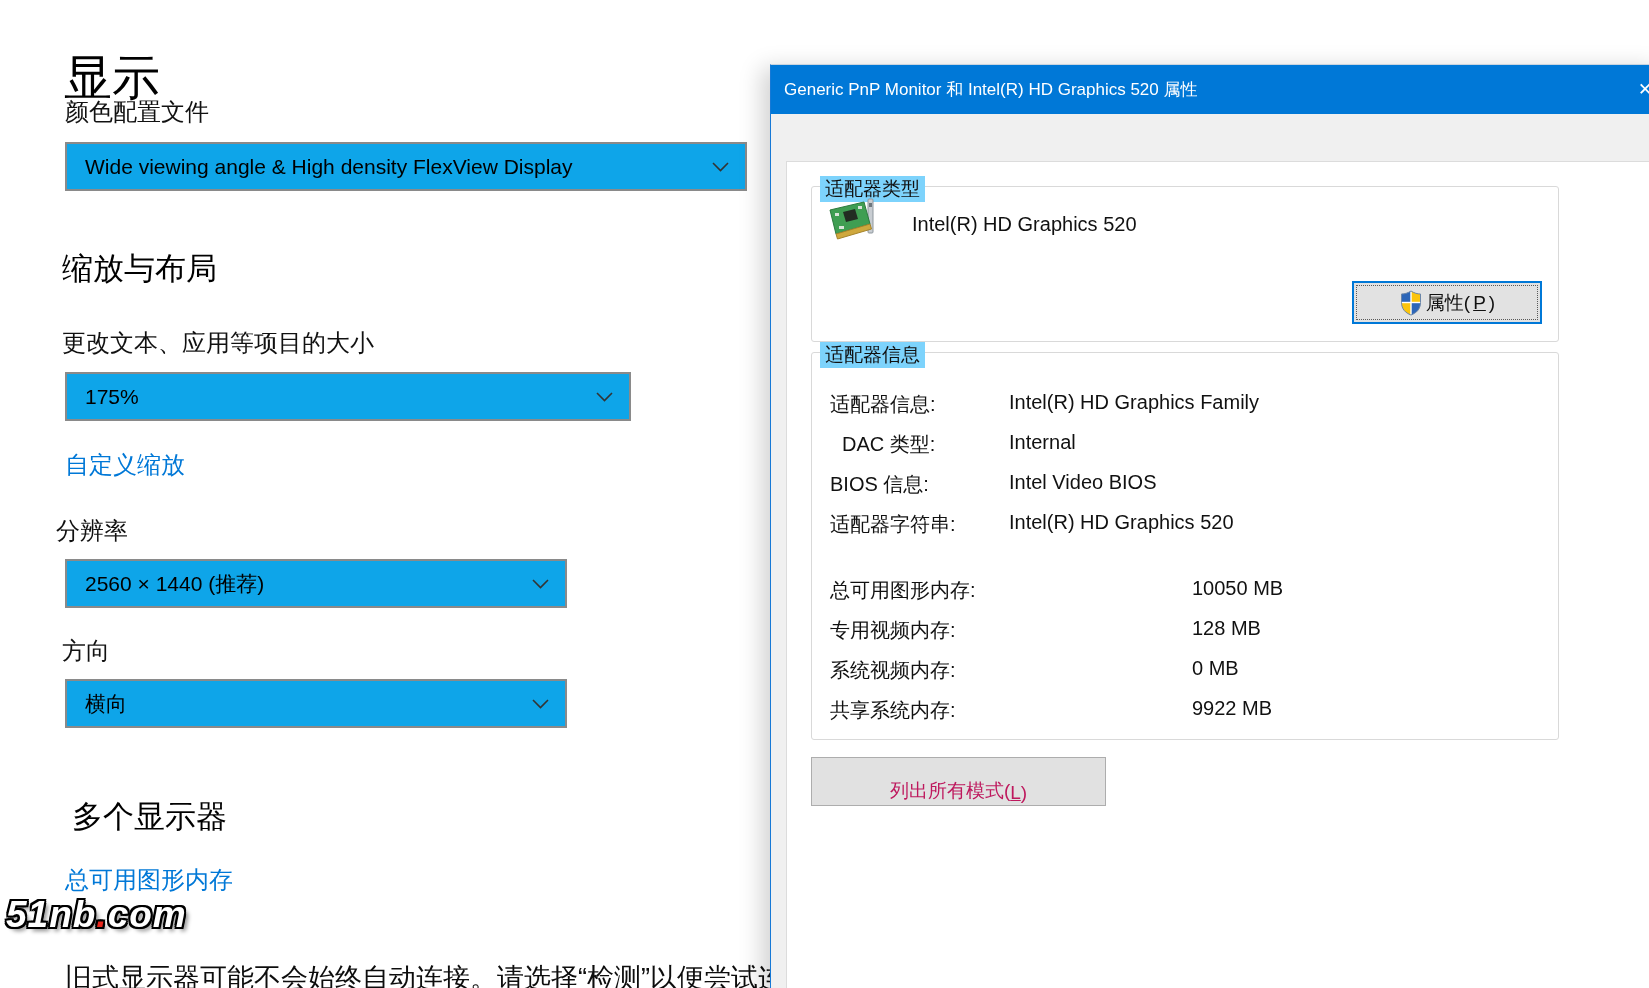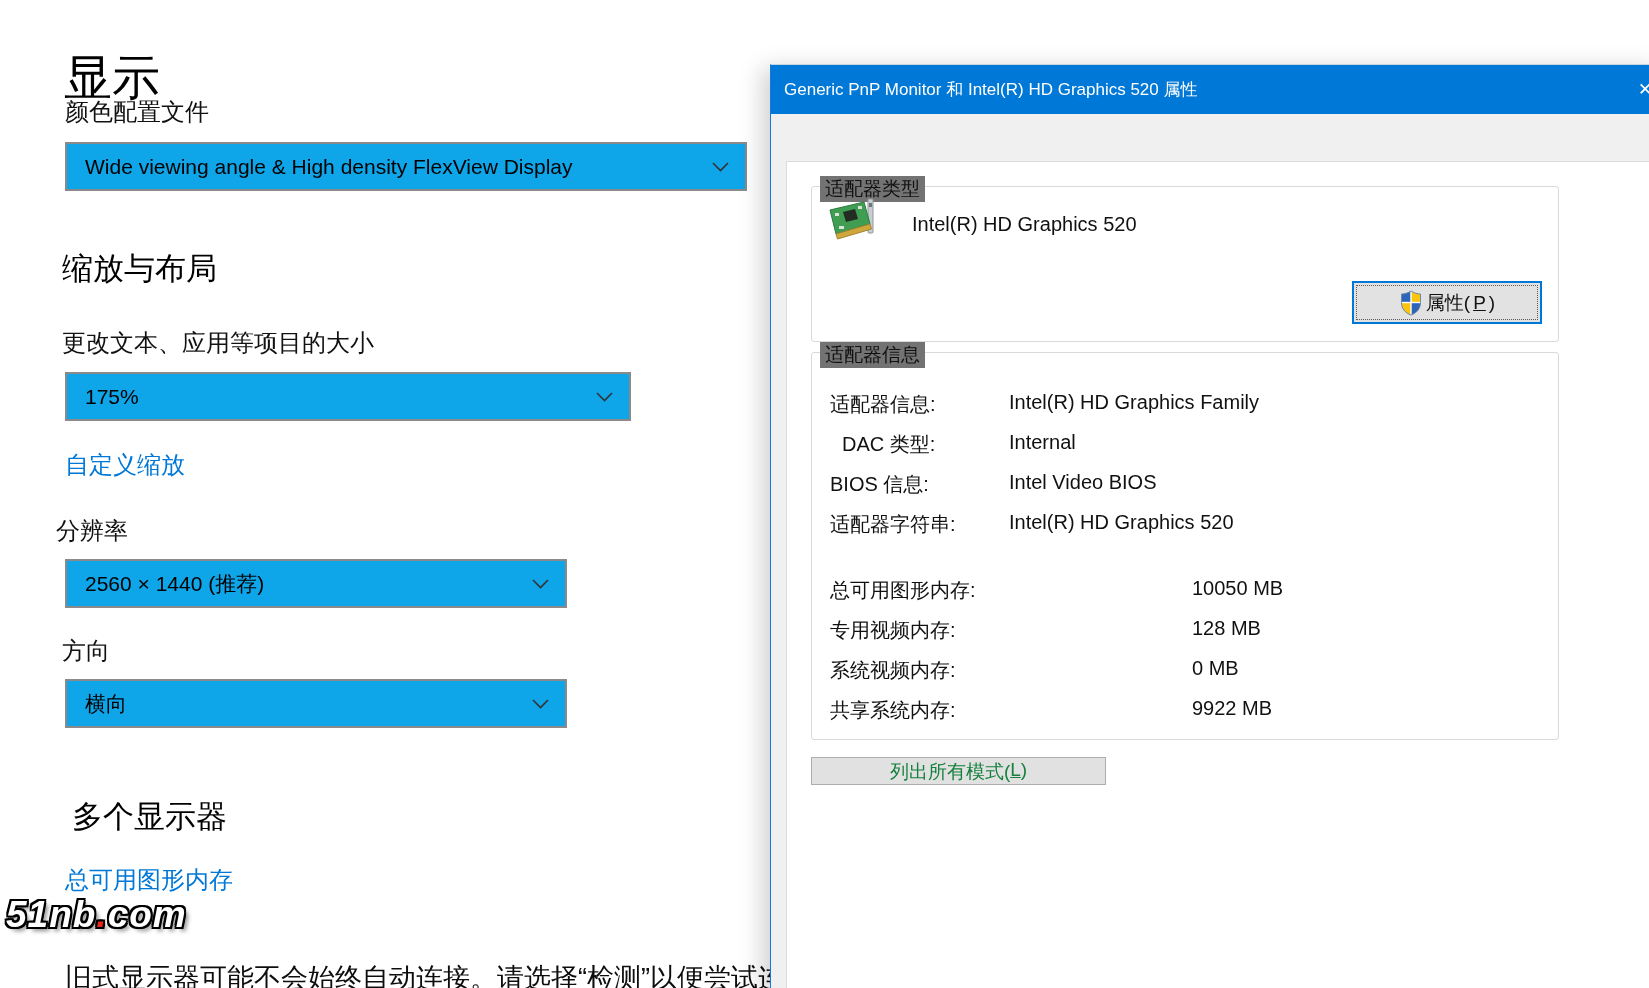--- a/index.html
+++ b/index.html
@@ -36,38 +36,38 @@
 
   .tabs{position:absolute;left:12px;top:66px;display:flex;align-items:flex-end;z-index:3;}
   .tab{box-sizing:border-box;font-size:17px;color:#111;padding:0 10px;display:flex;align-items:center;
        background:#f0f0f0;border:1px solid #d9d9d9;border-bottom:none;height:27px;margin-right:2px;cursor:pointer;}
   .tab.active{background:#fff;height:31px;margin-bottom:-1px;border-color:#d9d9d9;z-index:4;}
 
   .panel{position:absolute;left:15px;top:96px;width:900px;height:840px;background:#fff;
          border:1px solid #dcdcdc;box-sizing:content-box;}
 
   .group{position:absolute;border:1px solid #d9d9d9;border-radius:3px;}
-  .group-label{position:absolute;top:-11px;left:8px;background:#737373;padding:0 5px;font-size:19px;color:#111;white-space:nowrap;}
+  .group-label{position:absolute;top:-11px;left:8px;background:#7dd3fc;padding:0 5px;font-size:19px;color:#111;white-space:nowrap;}
   .g1{left:24px;top:24px;width:746px;height:154px;}
   .g2{left:24px;top:190px;width:746px;height:386px;}
 
   .adapter-name{position:absolute;left:100px;top:26px;font-size:20px;color:#111;white-space:nowrap;}
 
   .props-btn{position:absolute;left:540px;top:94px;width:190px;height:43px;background:#e2e2e2;
              border:2px solid #0078d7;box-sizing:border-box;display:flex;align-items:center;justify-content:center;
              gap:3px;font-size:19px;color:#111;cursor:pointer;}
   .props-btn::after{content:'';position:absolute;inset:2px;border:1px dotted #5a5a5a;pointer-events:none;}
 
   .info-label{position:absolute;left:18px;font-size:20px;color:#111;white-space:nowrap;}
   .info-val-a{position:absolute;left:197px;font-size:20px;color:#111;white-space:nowrap;}
   .info-val-b{position:absolute;left:380px;font-size:20px;color:#111;white-space:nowrap;}
 
-  .list-btn{position:absolute;left:24px;top:595px;width:295px;height:28px;background:#e1e1e1;
-            border:1px solid #adadad;box-sizing:border-box;display:flex;align-items:flex-start;justify-content:center;
-            font-size:19px;color:#15803d;cursor:pointer;}
+  .list-btn{position:absolute;left:24px;top:595px;width:295px;height:49px;background:#e1e1e1;
+            border:1px solid #adadad;box-sizing:border-box;display:flex;align-items:flex-end;justify-content:center;
+            font-size:19px;color:#be185d;cursor:pointer;}
   .akey{text-decoration:underline;}
 </style>
 </head>
 <body>
 
 <div class="canvas">
 
   <section class="settings">
 
     <h1 class="abs pg-title">显示</h1>

